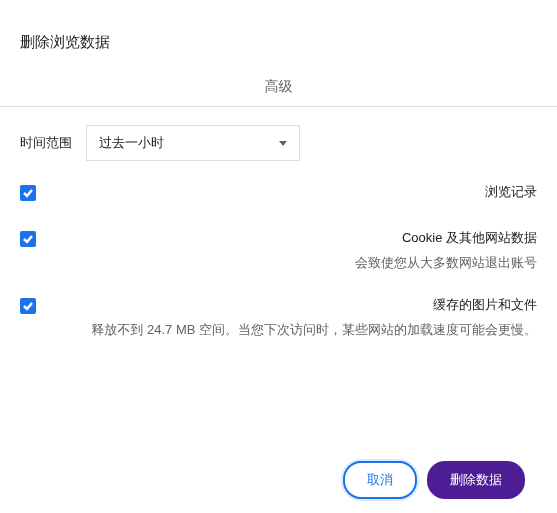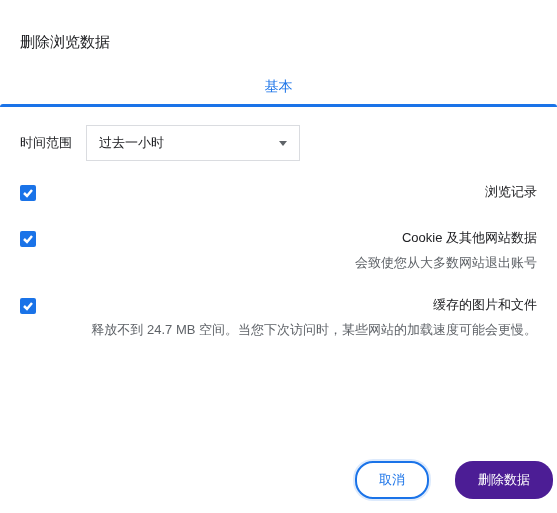--- a/index.html
+++ b/index.html
@@ -107,23 +107,23 @@
       margin-bottom: 6px;
     }
     .option-desc {
       font-size: 13px;
       color: #5f6368;
       line-height: 1.6;
     }
     .footer {
       position: absolute;
       bottom: 14px;
-      right: 4px;
+      right: 32px;
       display: flex;
-      gap: 26px;
+      gap: 10px;
     }
     .btn {
       padding: 8px 22px;
       border-radius: 18px;
       font-size: 13px;
       cursor: pointer;
       border: 1px solid transparent;
     }
     .btn-cancel {
       background: #fff;
@@ -135,21 +135,21 @@
       background: #4c1d95;
       color: #fff;
     }
   </style>
 </head>
 <body>
 
 <div class="dialog-title">删除浏览数据</div>
 
 <div class="tabs">
-  <div class="tab active">基本</div>
+  <div class="tab">高级</div>
 </div>
 
 <div class="content">
   <div class="time-row">
     <span class="time-label">时间范围</span>
     <div class="select-box">
       <span>过去一小时</span>
       <span class="caret"></span>
     </div>
   </div>

